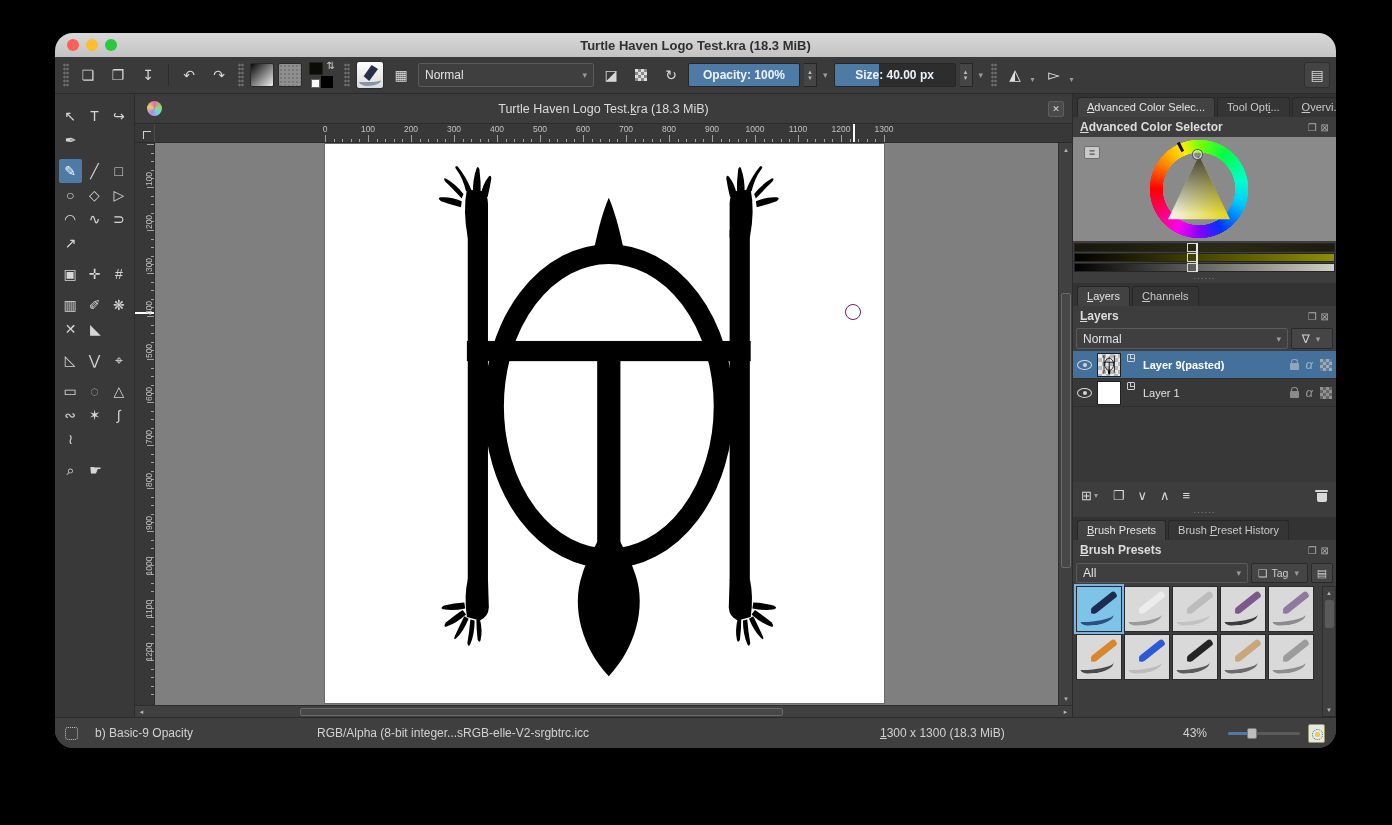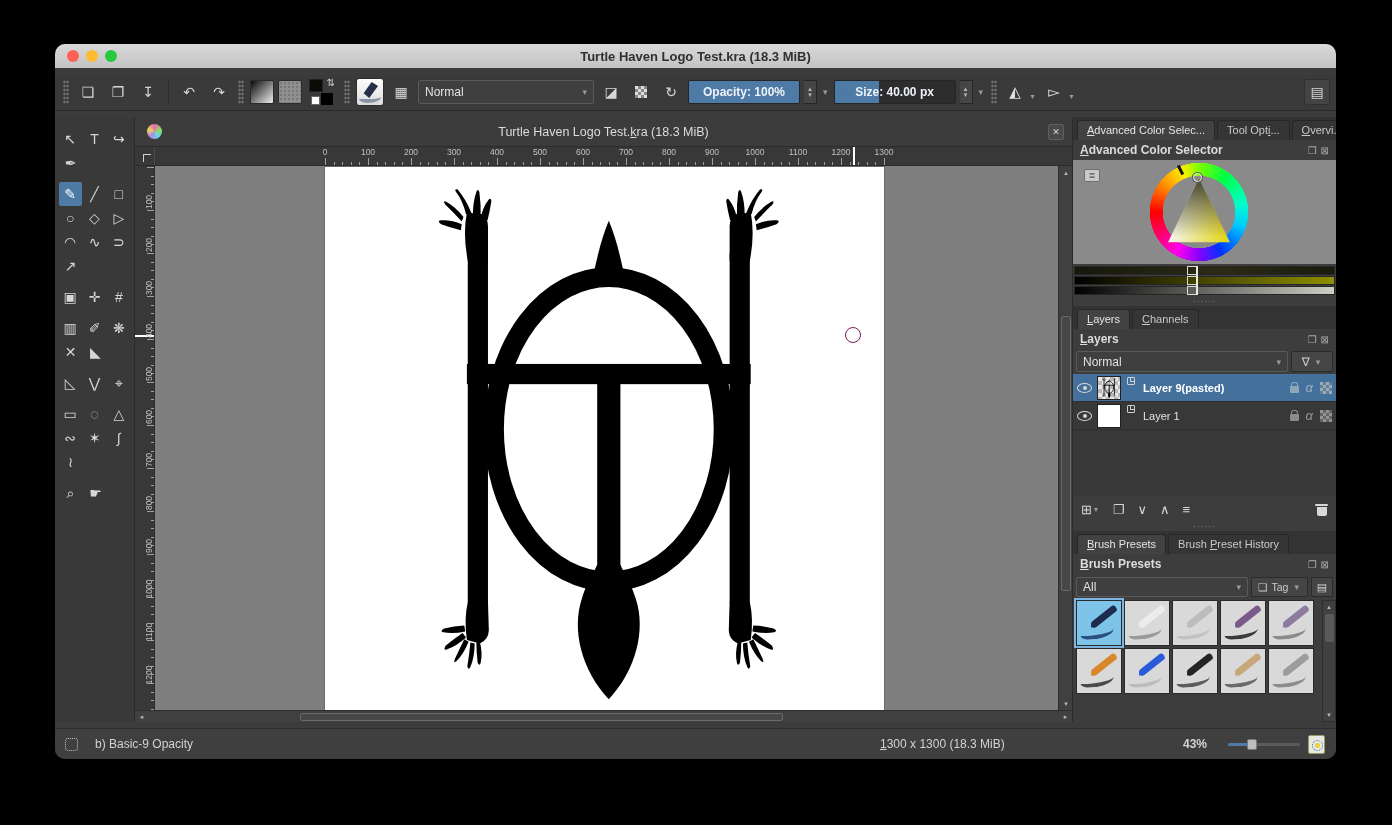--- a/index.html
+++ b/index.html
@@ -1,17 +1,17 @@
 <!DOCTYPE html>
 <html style="--accent: #4e7ba6; --selection: #44719c;"><head>
 <meta charset="utf-8">
 <style>
   * { margin:0; padding:0; box-sizing:border-box; }
   html,body { width:1392px; height:825px; background:#000; font-family:"Liberation Sans", sans-serif; overflow:hidden; }
-  .window { position:absolute; left:55px; top:44px; width:1281px; height:715px; border-radius:10px; overflow:hidden; display:flex; flex-direction:column; background:#3c3c3c; box-shadow:0 18px 50px rgba(0,0,0,.7);gap:6px; }
+  .window { position:absolute; left:55px; top:33px; width:1281px; height:715px; border-radius:18px; overflow:hidden; display:flex; flex-direction:column; background:#3c3c3c; box-shadow:0 18px 50px rgba(0,0,0,.7); }
 
   
   .titlebar { height:24px; flex:none; background:linear-gradient(#d9d9d9,#c3c3c3); position:relative; display:flex; align-items:center; justify-content:center; }
   .titlebar .title { font-size:13px; font-weight:bold; color:#303030; }
   .lights { position:absolute; left:12px; top:6px; display:flex; gap:7px; }
   .light { width:12px; height:12px; border-radius:50%; }
   .light.red { background:#ff5f57; } .light.yellow { background:#febc2e; } .light.green { background:#28c840; }
 
   
   .toolbar { height:37px; flex:none; background:#3a3a3a; border-bottom:1px solid #2a2a2a; display:flex; align-items:center; padding:0 6px; gap:4px; color:#d8d8d8; }
@@ -163,21 +163,21 @@
   .search-row { height:20px; flex:none; padding:1px 3px 2px 3px; }
   .search-input { width:100%; height:100%; background:#323232; border:1px solid #262626; border-radius:2px; color:#cfcfcf; font-size:10.5px; padding:0 5px; font-family:"Liberation Sans", sans-serif; }
   .search-input::placeholder { color:#8a8a8a; }
 
   
   .statusbar { height:31px; flex:none; background:#3f3f3f; border-top:1px solid #2c2c2c; position:relative; font-size:12px; color:#d2d2d2; }
   .sb-item { position:absolute; top:0; height:100%; display:flex; align-items:center; }
   .sel-icon { left:10px; } 
   .sel-icon .box { width:13px; height:13px; border:1.5px dotted #c5c5c5; border-radius:3px; }
   .sb-preset { left:40px; } .sb-colorspace { left:262px; } 
-  .sb-docinfo { left:825px; } .sb-zoom { left:1128px;font-weight:bold; }
+  .sb-docinfo { left:825px; } .sb-zoom { left:1128px; }
   .sb-slider { left:1173px; width:72px; }
   .sb-slider .track { width:100%; height:3px; background:linear-gradient(90deg, var(--accent) 0 28%, #5b5b5b 28%); border-radius:2px; position:relative; }
   .sb-slider .sthumb { position:absolute; left:26%; top:-4px; width:10px; height:11px; background:#bdbdbd; border-radius:2px; border:1px solid #7a7a7a; }
   .sb-canvasbtn { left:1253px; }
   .sb-canvasbtn .ic { width:17px; height:19px; background:#e9e9df; border:1px solid #9a9a68; border-radius:2px; position:relative; }
   .sb-canvasbtn .ic:after { content:""; position:absolute; left:3px; top:4px; width:9px; height:9px; border:1.5px dotted #3a6abf; border-radius:50%; background:radial-gradient(circle, #e8d348 0 2.5px, transparent 3px); }
   u { text-decoration:underline; }
 </style>
 </head>
 <body>
@@ -742,20 +742,21 @@
         </div>
       </div>
     </div>
   </div>
 
   <div class="statusbar">
     <div class="sb-item sel-icon">
         <div class="box"></div>
       </div>
     <div class="sb-item sb-preset">b) Basic-9 Opacity</div>
+    <div class="sb-item sb-colorspace">RGB/Alpha (8-bit integer...sRGB-elle-V2-srgbtrc.icc</div>
     <div class="sb-item sb-docinfo"><u>1</u>300 x 1300 (18.3 MiB)</div>
     <div class="sb-item sb-zoom">43%</div>
     <div class="sb-item sb-slider">
       <div class="track">
           <div class="sthumb"></div>
         </div>
     </div>
     <div class="sb-item sb-canvasbtn">
         <div class="ic"></div>
       </div>

